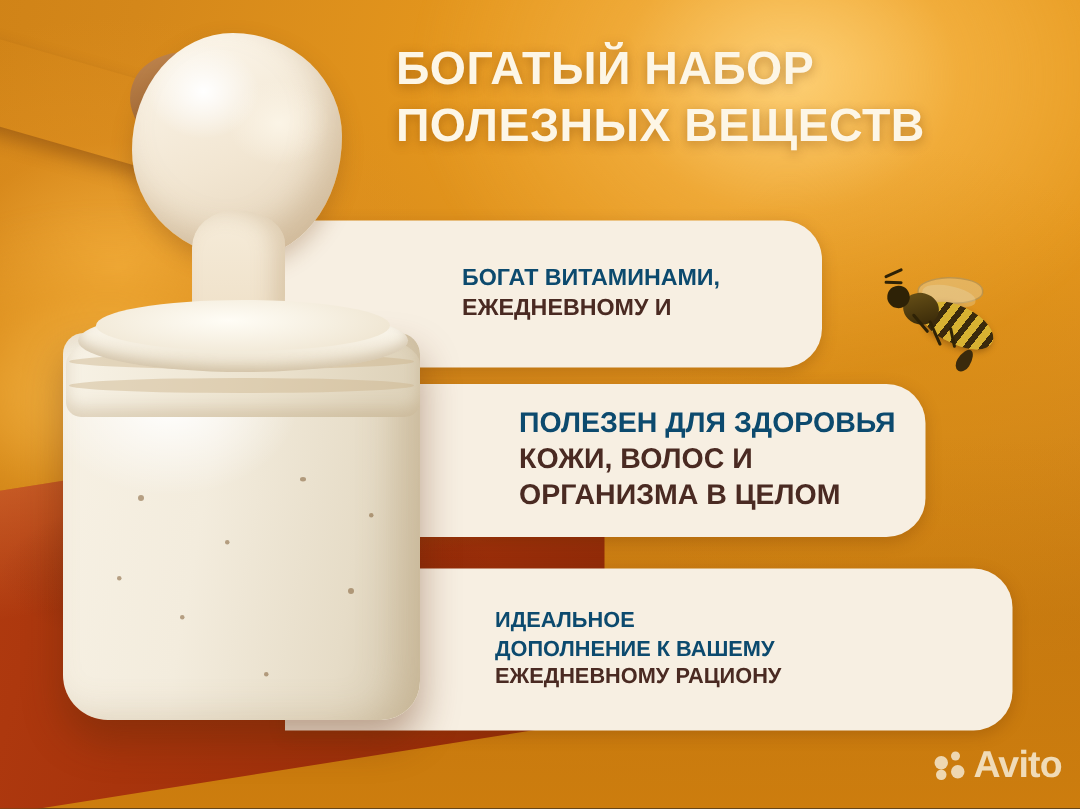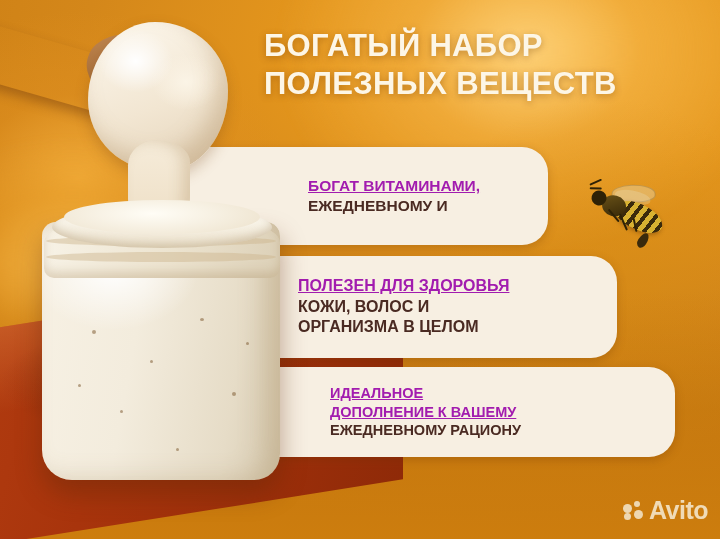--- a/index.html
+++ b/index.html
@@ -93,27 +93,27 @@
   .card{position:absolute;background:#f7efe2;
     box-shadow:0 3px 10px rgba(110,55,5,.28);
     display:flex;align-items:center;}
   .card .lines{padding-left:0;}
   .card .ln{font-weight:700;line-height:1.28;white-space:nowrap;}
 
   #card1{left:160px;top:147px;width:388px;height:98px;border-radius:0 26px 26px 0;}
   #card1 .lines{margin-left:148px;}
   #card2{left:170px;top:256px;width:447px;height:102px;border-radius:0 26px 26px 0;}
   #card2 .lines{margin-left:128px;}
-  #card3{left:190px;top:367px;width:485px;height:90px;border-radius:0 26px 26px 0;}
+  #card3{left:190px;top:379px;width:485px;height:108px;border-radius:0 26px 26px 0;}
   #card3 .lines{margin-left:140px;}
 
-  .ln.c-red{color:#a21caf;text-decoration:underline;}
+  .ln.c-red{color:#0c4a6e;}
   .ln.c-dark{color:#4a2a22;}
   #card1 .ln{font-size:15.5px;}
-  #card2 .ln{font-size:16px;}
+  #card2 .ln{font-size:19px;margin-left:48px;}
   #card3 .ln{font-size:14.5px;}
 
   
   .photo{z-index:5;}
   .card{z-index:3;}
   .bee{z-index:4;}
 
   
   .bee{position:absolute;left:586px;top:188px;width:84px;height:56px;
     transform:rotate(14deg);}

